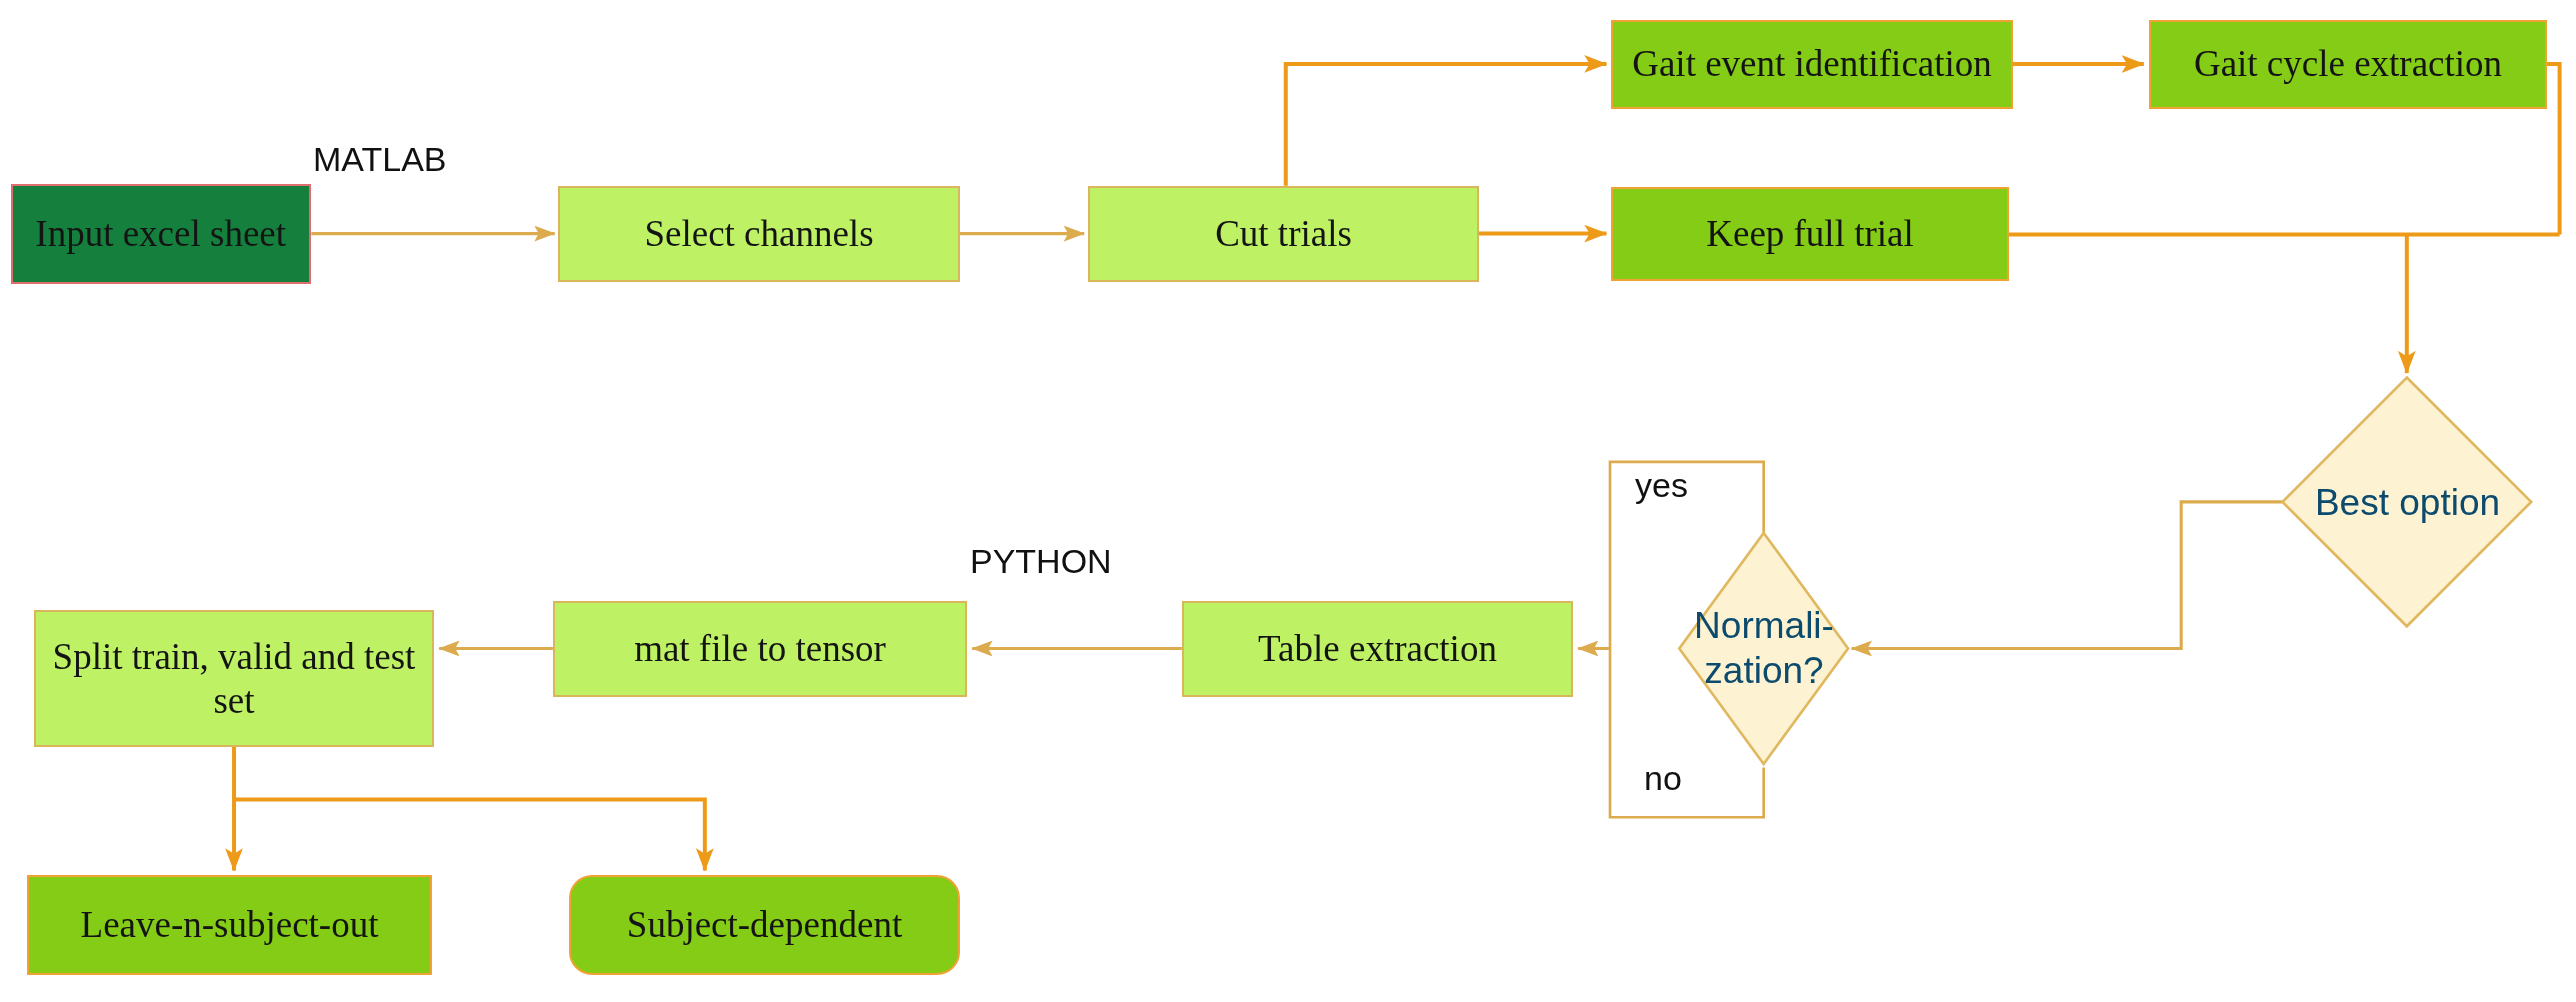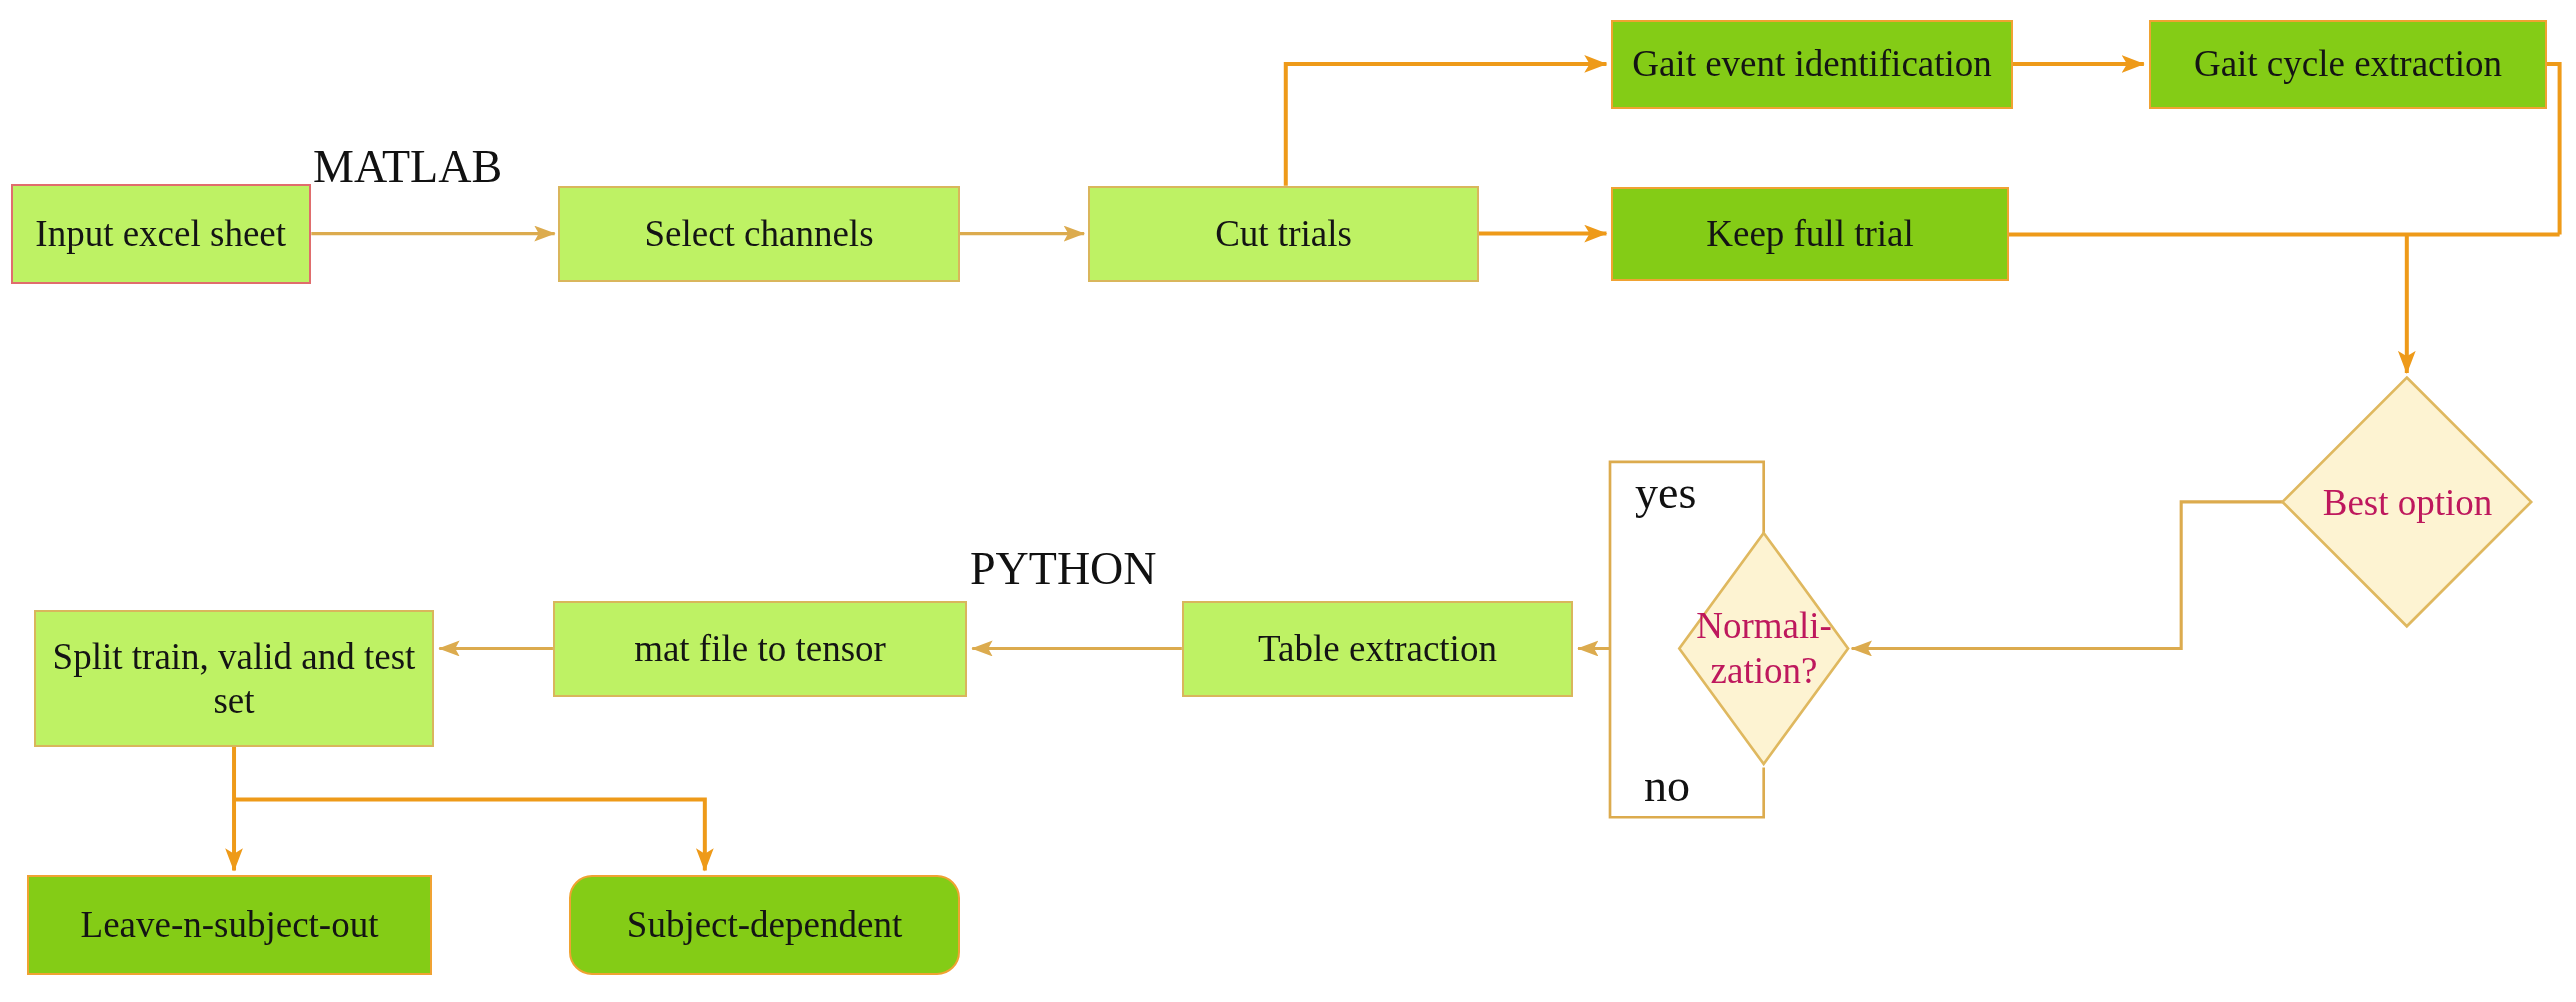--- a/index.html
+++ b/index.html
@@ -3,28 +3,28 @@
 <meta charset="utf-8">
 <style>
   html,body{margin:0;padding:0;background:#ffffff;}
   .canvas{position:relative;width:2576px;height:1002px;background:#ffffff;overflow:hidden;
           font-family:"Liberation Serif", serif;}
   .wires{position:absolute;left:0;top:0;z-index:0;}
   .node{position:absolute;z-index:2;display:flex;align-items:center;justify-content:center;
         text-align:center;box-sizing:border-box;border:2.7px solid;color:#141414;
         font-size:37px;line-height:1.18;padding:0 7.1px;
         font-family:"Liberation Serif", serif;}
-  .fill-pink  {background:#bef264;border-color:#E06D6D;}
+  .fill-pink  {background:#15803d;border-color:#E06D6D;}
   .fill-yellow{background:#bef264;border-color:#D9B65C;}
   .fill-orange{background:#84cc16;border-color:#F0A232;}
   .diamond-label{position:absolute;z-index:2;display:flex;align-items:center;justify-content:center;
-        text-align:center;color:#be185d;font-size:37px;line-height:1.2;
-        font-family:Liberation Serif, serif;}
-  .aux{position:absolute;z-index:3;font-family:Liberation Serif, serif;
-       font-size:46px;color:#111111;font-weight:500;}
+        text-align:center;color:#0c4a6e;font-size:37px;line-height:1.2;
+        font-family:Liberation Sans, sans-serif;}
+  .aux{position:absolute;z-index:3;font-family:Liberation Sans, sans-serif;
+       font-size:34px;color:#111111;font-weight:500;}
   
   #n-input    {left:10.7px;  top:184px; width:300px; height:100px;}
   #n-select   {left:558px; top:186px; width:402px; height:96px;}
   #n-cut      {left:1088px;top:186px; width:391px; height:96px;}
   #n-gaitevent{left:1611px;top:19.5px;  width:402px; height:89px;}
   #n-gaitcycle{left:2149px;top:19.5px;  width:398px; height:89px;}
   #n-keepfull {left:1611px;top:187px; width:398px; height:94px;}
   #n-table    {left:1182px;top:601px; width:391px; height:96px;}
   #n-matfile  {left:553px; top:601px; width:414px; height:96px;}
   #n-split    {left:34px;  top:610px; width:400px; height:137px;}

